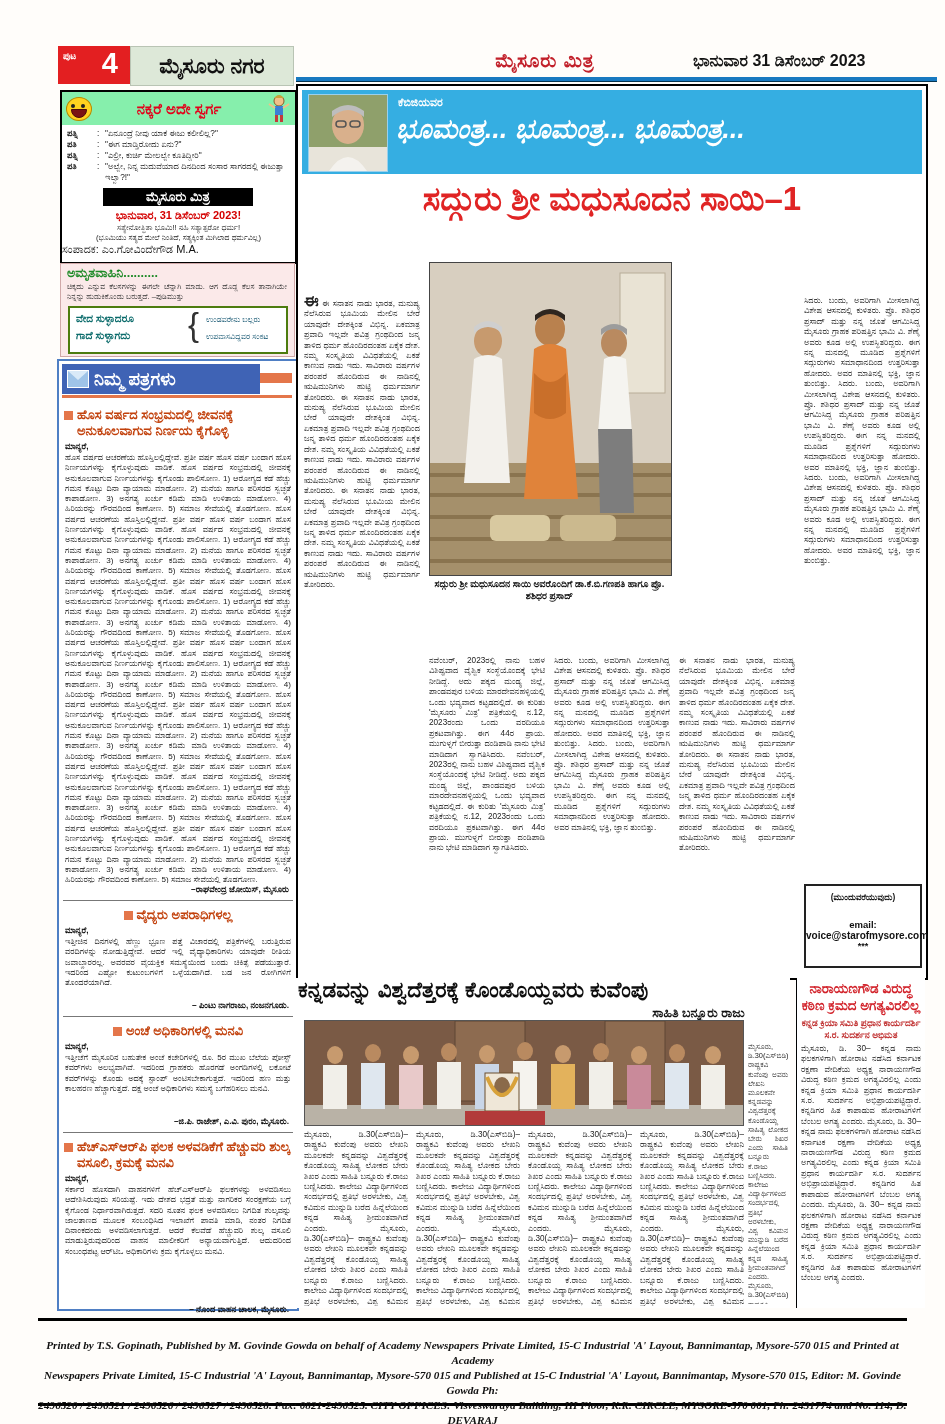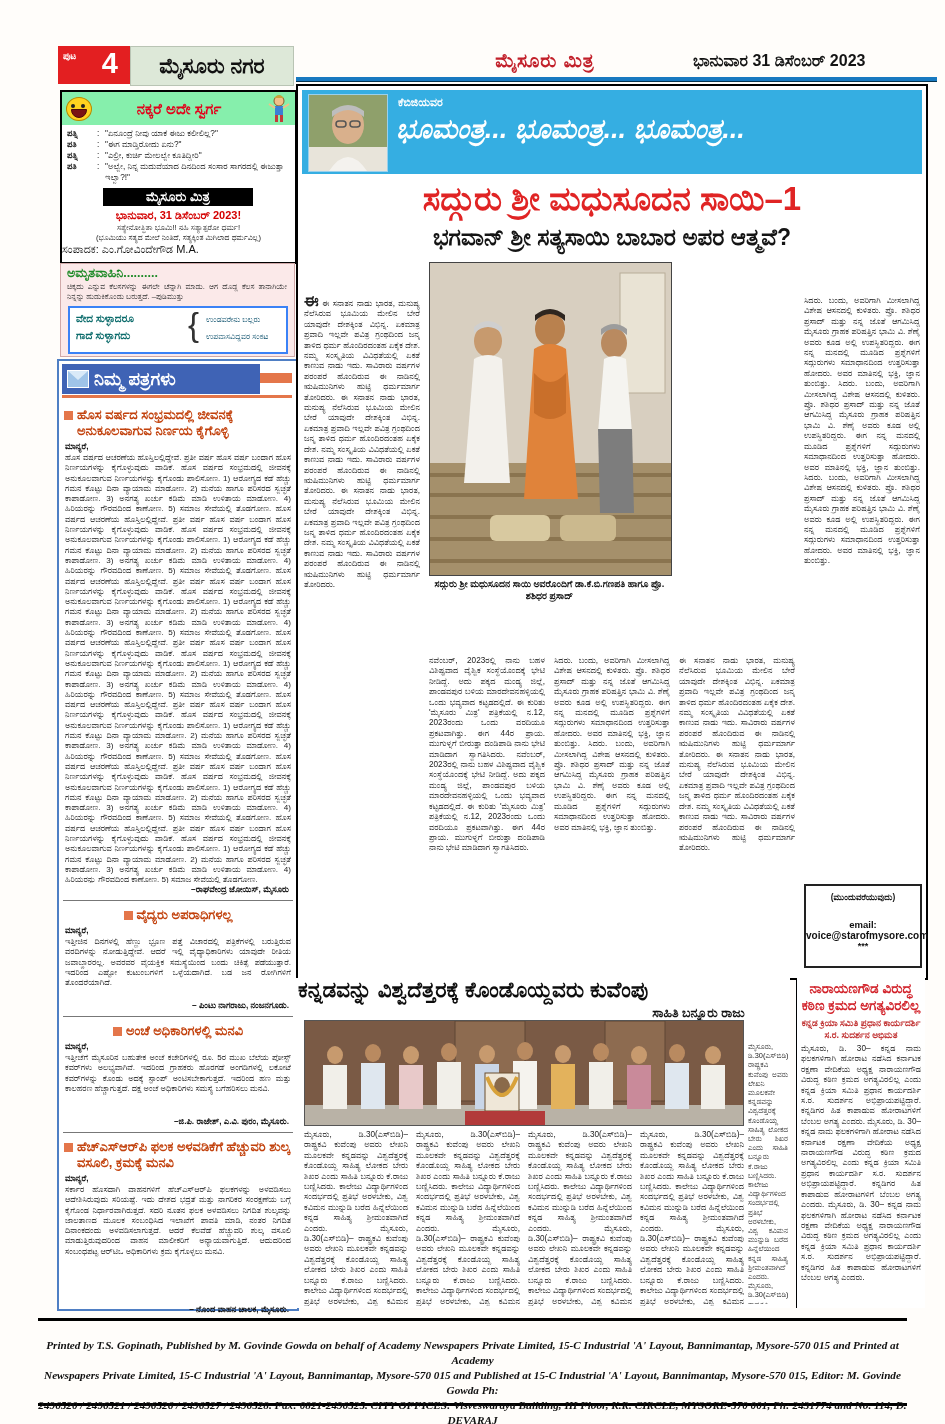--- a/index.html
+++ b/index.html
@@ -34,21 +34,21 @@
     display:flex;align-items:center;justify-content:center;font-size:13px;font-weight:bold;}
   #joke-date{position:absolute;left:0;right:0;top:117px;text-align:center;color:#d40000;font-size:11px;font-weight:bold;}
   #joke-motto1{position:absolute;left:0;right:0;top:131px;text-align:center;font-size:7.8px;color:#222;}
   #joke-motto2{position:absolute;left:0;right:0;top:141px;text-align:center;font-size:7.6px;color:#222;}
   #joke-editor{position:absolute;left:0;right:0;top:151px;font-size:11px;font-weight:normal;color:#111;}
 
   
   #amruta-box{left:60px;top:263px;width:233px;height:92px;border:1px solid #d0a8a8;background:#fbe9e9;}
   #amruta-title{position:absolute;left:6px;top:2px;color:#1e8a27;font-size:12.5px;font-weight:bold;}
   #amruta-body{position:absolute;left:6px;top:18px;width:220px;font-size:7.6px;line-height:9.5px;color:#333;text-align:justify;}
-  #amruta-inner{position:absolute;left:7px;top:42px;width:216px;height:44px;border:2px solid #3b82f6;background:#fff;text-align:center;}
+  #amruta-inner{position:absolute;left:7px;top:42px;width:216px;height:44px;border:2px solid #4d7c0f;background:#fff;text-align:center;}
   .prov-left{position:absolute;left:6px;color:#0b6b6b;font-weight:bold;font-size:10.5px;}
   .prov-brace{position:absolute;left:118px;top:-2px;font-size:33px;color:#333;font-weight:normal;}
   .prov-right{position:absolute;left:136px;font-size:7.8px;color:#0b4f6b;}
 
   
   #letters-box{left:57px;top:359px;width:238px;height:948px;border:2px solid #4f7fc4;background:#fff;}
   #letters-band{position:absolute;left:3px;top:3px;width:198px;height:30px;background:#3f63b5;color:#fff;
     display:flex;align-items:center;font-size:18px;font-weight:bold;}
   #letters-band .env{width:20px;height:16px;background:#9fc4e8;border:1px solid #fff;margin:0 5px;position:relative;flex:none;}
   #letters-band .env:before{content:"";position:absolute;left:0;top:0;border-left:10px solid transparent;border-right:10px solid transparent;border-top:9px solid #d9eaf8;}
@@ -233,21 +233,20 @@
           <path d="M23 22 Q39 8 55 22 L55 16 Q39 4 23 16 Z" fill="#bdbdbd"></path>
           <rect x="27" y="26" width="10" height="6" rx="3" fill="none" stroke="#555" stroke-width="1.5"></rect>
           <rect x="41" y="26" width="10" height="6" rx="3" fill="none" stroke="#555" stroke-width="1.5"></rect>
           <path d="M20 76 Q39 48 58 76 Z" fill="#f4f2ee"></path>
         </svg>
       </div>
       <div id="col-kicker" class="kn">ಕೆಬಿಜಿಯವರ</div>
       <div id="col-title" class="kn">ಭೂಮಂತ್ರ... ಭೂಮಂತ್ರ... ಭೂಮಂತ್ರ...</div>
     </div>
     <div id="main-headline" class="kn">ಸದ್ಗುರು ಶ್ರೀ ಮಧುಸೂದನ ಸಾಯಿ–1</div>
-    <div id="main-subheadline" class="kn">ಭಗವಾನ್ ಶ್ರೀ ಸತ್ಯಸಾಯಿ ಬಾಬಾರ ಅಪರ ಆತ್ಮವೆ?</div>
 
     <div id="main-body">
       <div class="mcol kn" id="mcol1">
         <span class="dropcap">ಈ</span>
         <span>ಈ ಸನಾತನ ನಾಡು ಭಾರತ, ಮನುಷ್ಯ ನೆಲೆಸಿರುವ ಭೂಮಿಯ ಮೇಲಿನ ಬೇರೆ ಯಾವುದೇ ದೇಶಕ್ಕಿಂತ ವಿಭಿನ್ನ. ಏಕಮಾತ್ರ ಪ್ರವಾದಿ ಇಲ್ಲವೇ ಪವಿತ್ರ ಗ್ರಂಥದಿಂದ ಜನ್ಮ ತಾಳಿದ ಧರ್ಮ ಹೊಂದಿರದಂತಹ ಏಕೈಕ ದೇಶ. ನಮ್ಮ ಸಂಸ್ಕೃತಿಯ ವಿವಿಧತೆಯಲ್ಲಿ ಏಕತೆ ಕಾಣುವ ನಾಡು ಇದು. ಸಾವಿರಾರು ವರ್ಷಗಳ ಪರಂಪರೆ ಹೊಂದಿರುವ ಈ ನಾಡಿನಲ್ಲಿ ಋಷಿಮುನಿಗಳು ಹುಟ್ಟಿ ಧರ್ಮಮಾರ್ಗ ತೋರಿದರು. ಈ ಸನಾತನ ನಾಡು ಭಾರತ, ಮನುಷ್ಯ ನೆಲೆಸಿರುವ ಭೂಮಿಯ ಮೇಲಿನ ಬೇರೆ ಯಾವುದೇ ದೇಶಕ್ಕಿಂತ ವಿಭಿನ್ನ. ಏಕಮಾತ್ರ ಪ್ರವಾದಿ ಇಲ್ಲವೇ ಪವಿತ್ರ ಗ್ರಂಥದಿಂದ ಜನ್ಮ ತಾಳಿದ ಧರ್ಮ ಹೊಂದಿರದಂತಹ ಏಕೈಕ ದೇಶ. ನಮ್ಮ ಸಂಸ್ಕೃತಿಯ ವಿವಿಧತೆಯಲ್ಲಿ ಏಕತೆ ಕಾಣುವ ನಾಡು ಇದು. ಸಾವಿರಾರು ವರ್ಷಗಳ ಪರಂಪರೆ ಹೊಂದಿರುವ ಈ ನಾಡಿನಲ್ಲಿ ಋಷಿಮುನಿಗಳು ಹುಟ್ಟಿ ಧರ್ಮಮಾರ್ಗ ತೋರಿದರು. ಈ ಸನಾತನ ನಾಡು ಭಾರತ, ಮನುಷ್ಯ ನೆಲೆಸಿರುವ ಭೂಮಿಯ ಮೇಲಿನ ಬೇರೆ ಯಾವುದೇ ದೇಶಕ್ಕಿಂತ ವಿಭಿನ್ನ. ಏಕಮಾತ್ರ ಪ್ರವಾದಿ ಇಲ್ಲವೇ ಪವಿತ್ರ ಗ್ರಂಥದಿಂದ ಜನ್ಮ ತಾಳಿದ ಧರ್ಮ ಹೊಂದಿರದಂತಹ ಏಕೈಕ ದೇಶ. ನಮ್ಮ ಸಂಸ್ಕೃತಿಯ ವಿವಿಧತೆಯಲ್ಲಿ ಏಕತೆ ಕಾಣುವ ನಾಡು ಇದು. ಸಾವಿರಾರು ವರ್ಷಗಳ ಪರಂಪರೆ ಹೊಂದಿರುವ ಈ ನಾಡಿನಲ್ಲಿ ಋಷಿಮುನಿಗಳು ಹುಟ್ಟಿ ಧರ್ಮಮಾರ್ಗ ತೋರಿದರು.</span>
       </div>
 
       <div id="main-photo">
         <svg width="241" height="312" viewBox="0 0 241 312">
           <rect width="241" height="312" fill="#d8cfc0"></rect>

